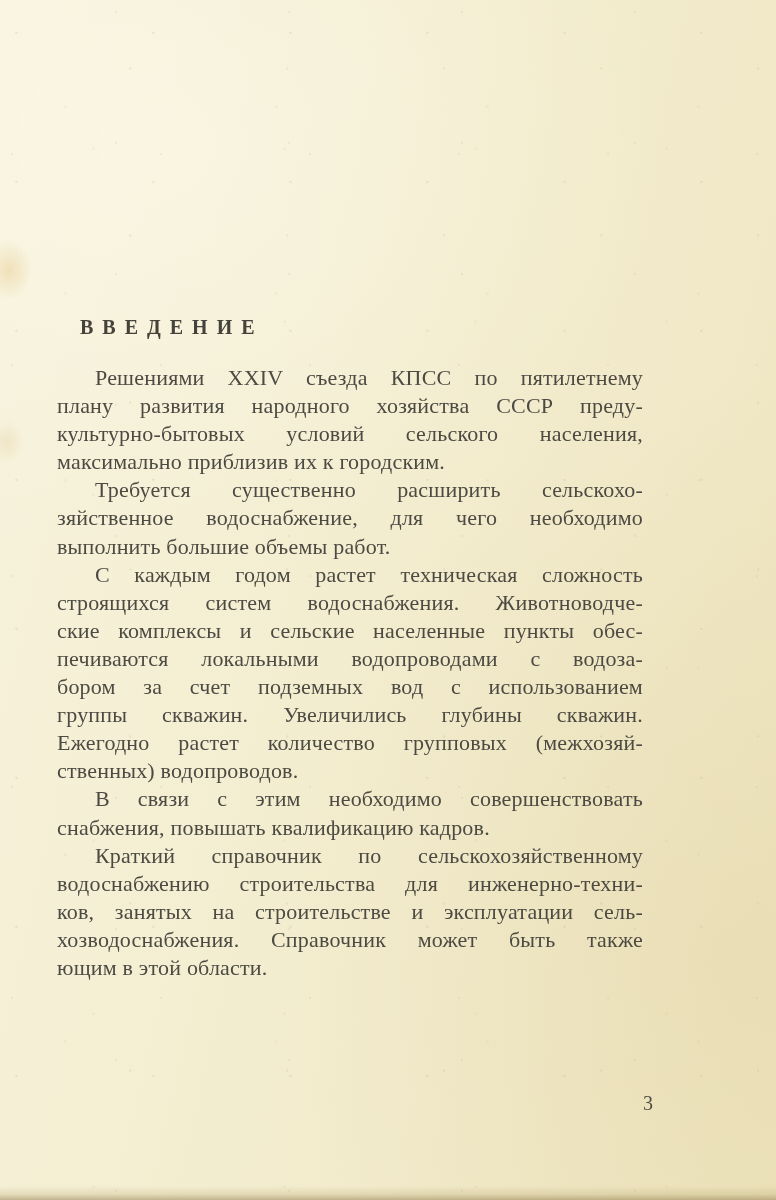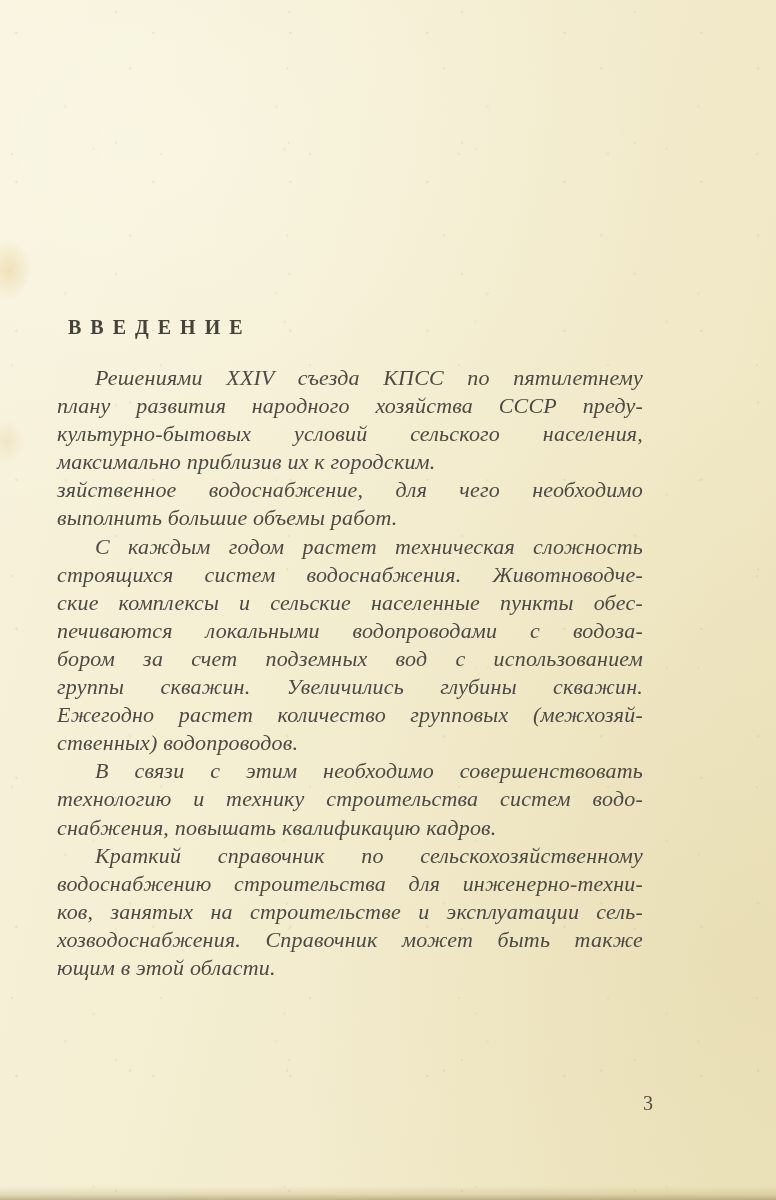--- a/index.html
+++ b/index.html
@@ -51,42 +51,41 @@
   }
   .bottom-edge {
     position: absolute;
     left: 0; right: 0; bottom: 0;
     height: 14px;
     background: linear-gradient(to bottom, rgba(176,158,104,0) 0%, rgba(176,158,104,0.25) 60%, rgba(150,132,84,0.55) 100%);
     pointer-events: none;
   }
   .heading {
     position: absolute;
-    left: 68px;
+    left: 80px;
     top: 316px;
     margin: 0;
     font-size: 20px;
     font-weight: 700;
     letter-spacing: 9px;
     color: #44423a;
   }
   .text-block {
     position: absolute;
     left: 57px;
     top: 364px;
     width: 586px;
     font-size: 22px;
     line-height: 28.1px;
     letter-spacing: 0.2px;
   }
   .line {
     text-align: justify;
     text-align-last: justify;
     white-space: nowrap;
-    font-style: italic;
   }
   .line.indent { text-indent: 38px; }
   .line.end    { text-align-last: left; white-space: normal; }
   .page-number {
     position: absolute;
     left: 643px;
     top: 1092px;
     font-size: 20px;
     color: #504e46;
   }
@@ -100,34 +99,34 @@
   <div class="stain-b"></div>
 
   <h1 class="heading">ВВЕДЕНИЕ</h1>
 
   <main class="text-block">
     <div class="line indent">Решениями XXIV съезда КПСС по пятилетнему</div>
     <div class="line">плану развития народного хозяйства СССР преду-</div>
     <div class="line">культурно-бытовых условий сельского населения,</div>
     <div class="line end">максимально приблизив их к городским.</div>
 
+    <div class="line indent">Требуется существенно расширить сельскохо-</div>
     <div class="line">зяйственное водоснабжение, для чего необходимо</div>
     <div class="line end">выполнить большие объемы работ.</div>
 
     <div class="line indent">С каждым годом растет техническая сложность</div>
     <div class="line">строящихся систем водоснабжения. Животноводче-</div>
     <div class="line">ские комплексы и сельские населенные пункты обес-</div>
     <div class="line">печиваются локальными водопроводами с водоза-</div>
     <div class="line">бором за счет подземных вод с использованием</div>
     <div class="line">группы скважин. Увеличились глубины скважин.</div>
     <div class="line">Ежегодно растет количество групповых (межхозяй-</div>
     <div class="line end">ственных) водопроводов.</div>
 
     <div class="line indent">В связи с этим необходимо совершенствовать</div>
-    <div class="line">технологию и технику строительства систем водо-</div>
     <div class="line end">снабжения, повышать квалификацию кадров.</div>
 
     <div class="line indent">Краткий справочник по сельскохозяйственному</div>
     <div class="line">водоснабжению строительства для инженерно-техни-</div>
     <div class="line">ков, занятых на строительстве и эксплуатации сель-</div>
     <div class="line">хозводоснабжения. Справочник может быть также</div>
     <div class="line end">ющим в этой области.</div>
   </main>
 
   <div class="page-number">3</div>

